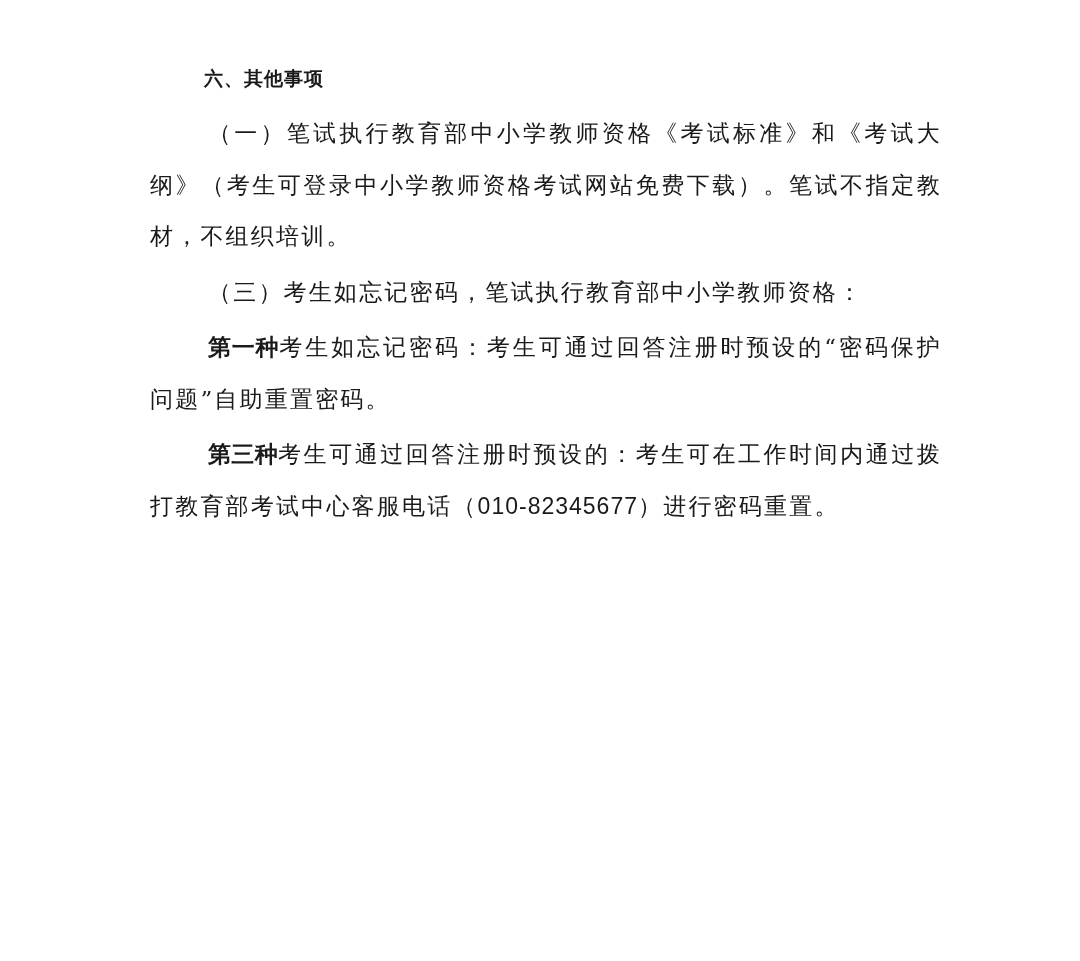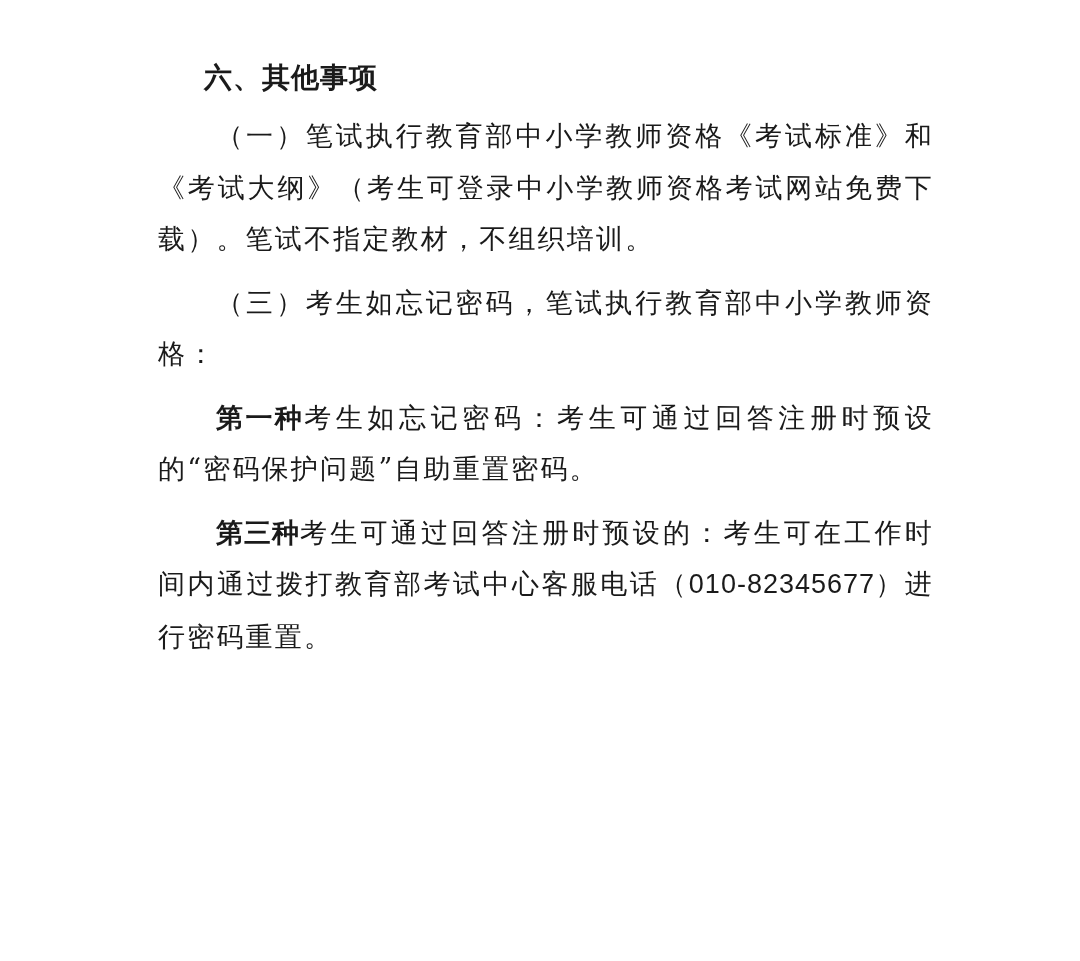--- a/index.html
+++ b/index.html
@@ -17,35 +17,35 @@
   }
   .doc {
     position: absolute;
     left: 146px;
     top: 58px;
     width: 800px;
   }
   .heading {
     font-family: "DejaVu Sans", "Liberation Sans", sans-serif;
     font-weight: bold;
-    font-size: 28px;
+    font-size: 19px;
     line-height: 40px;
     height: 40px;
     padding-left: 58px;
     letter-spacing: 1px;
     margin-bottom: 10px;
   }
   .para {
-    font-size: 27px;
+    font-size: 23px;
     line-height: 51.5px;
     text-indent: 58px;
     text-align: justify;
     text-align-last: left;
     letter-spacing: 2.2px;
-    margin: 12px;
+    margin: 4px;
   }
   .para .bold {
     font-family: "DejaVu Sans", "Liberation Sans", sans-serif;
     font-weight: bold;
     letter-spacing: 0px;
   }
   .latin {
     font-family: Liberation Sans, sans-serif;
     letter-spacing: 1px;
   }

